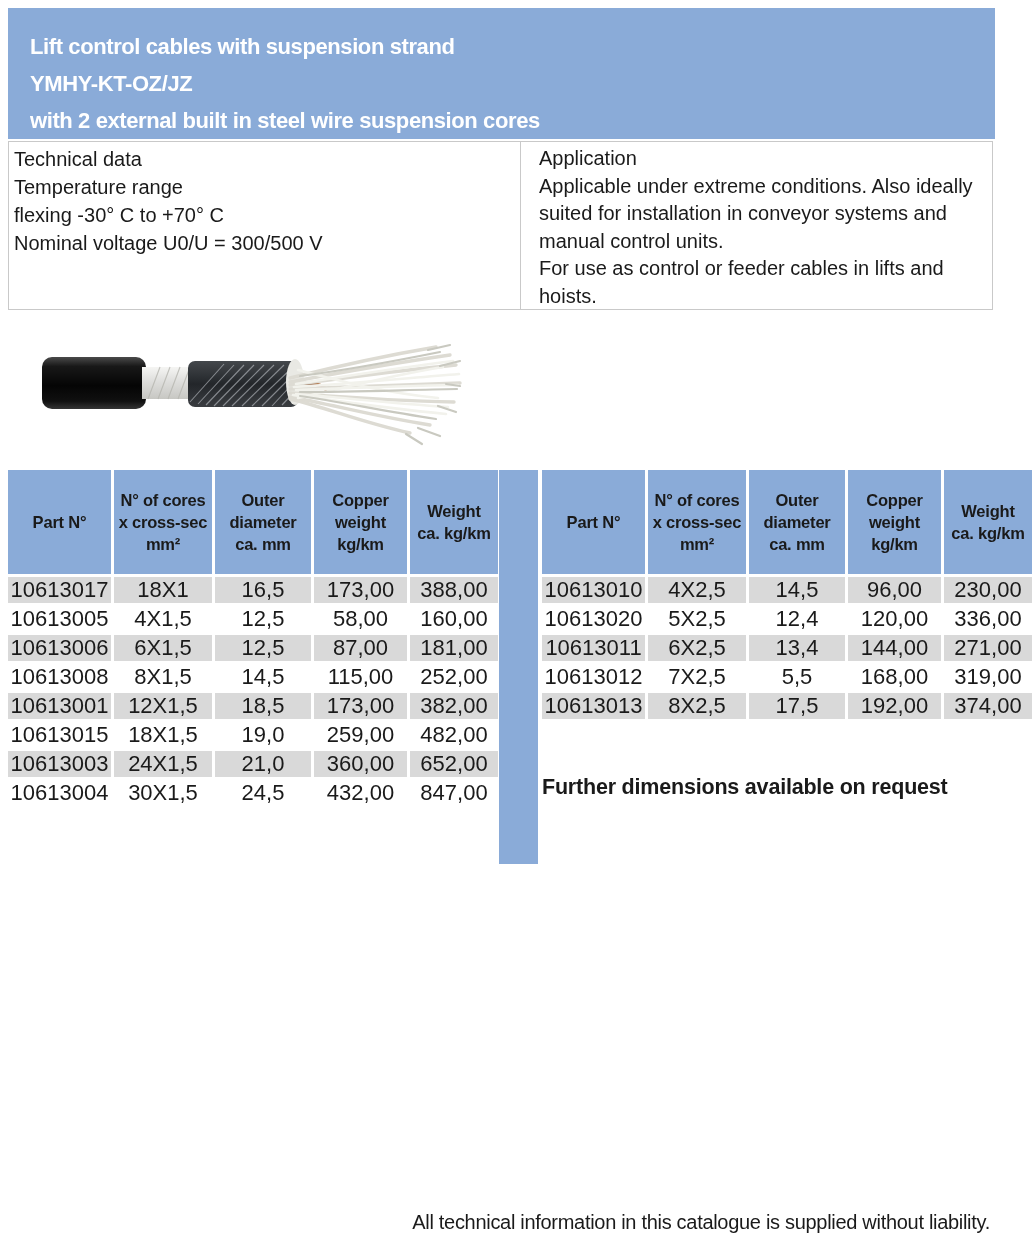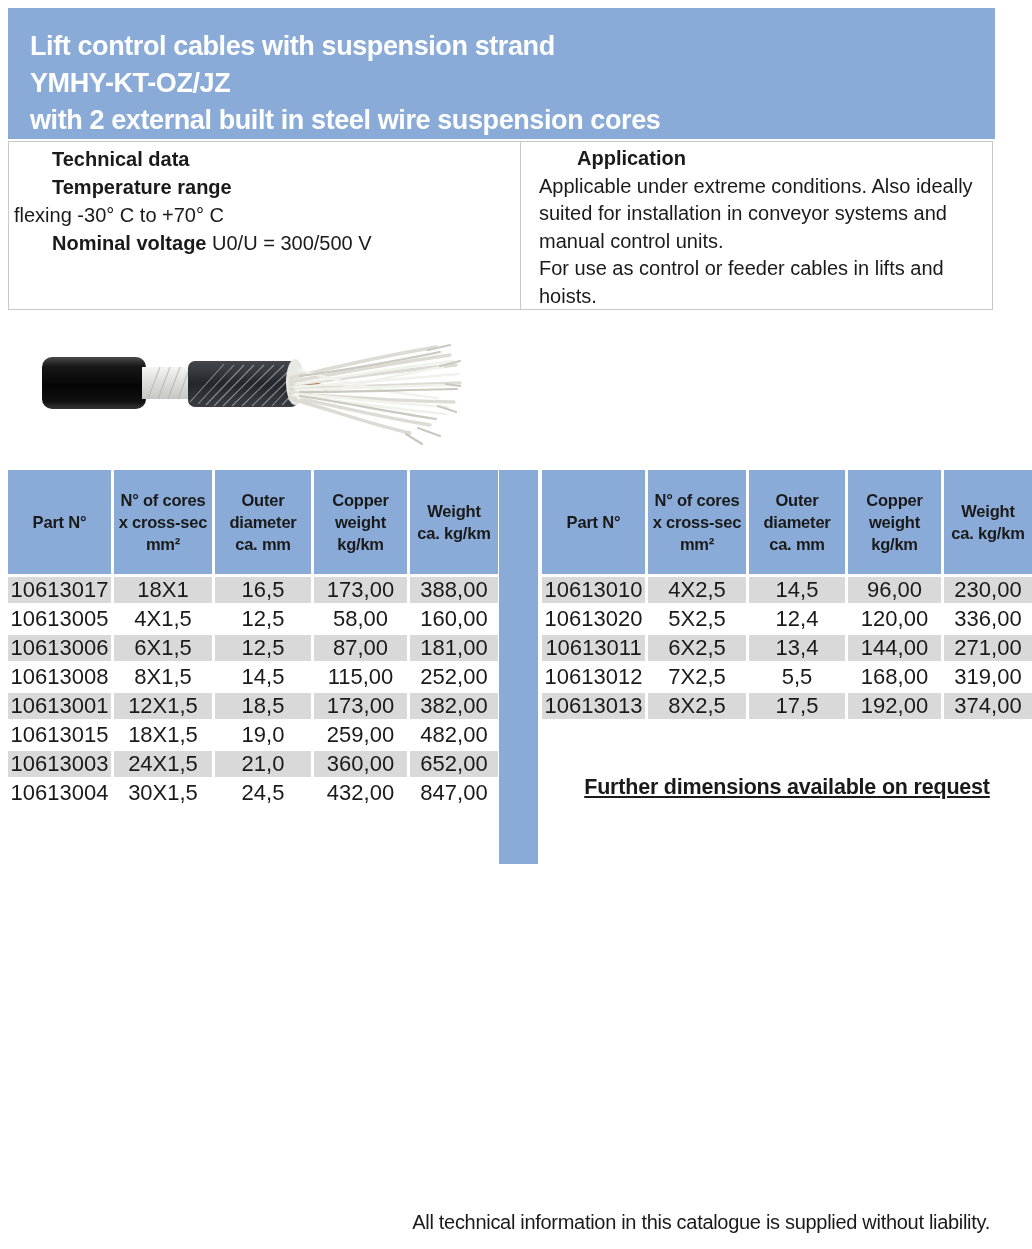--- a/index.html
+++ b/index.html
@@ -8,30 +8,30 @@
     --ink:#1A1A1A;
     --box-border:#C9C9C9;
   }
   *{margin:0;padding:0;box-sizing:border-box;}
   html,body{background:#fff;}
   body{font-family:"Liberation Sans", sans-serif;color:var(--ink);}
   .page{position:relative;width:1032px;height:1249px;background:#fff;overflow:hidden;}
 
   
   .title-block{position:absolute;left:8px;top:8px;width:987px;height:131px;background:var(--blue);}
-  .title-block h1{margin:20px 0 0 22px;font-size:27px;line-height:37px;font-weight:bold;
+  .title-block h1{margin:20px 0 0 22px;font-size:22px;line-height:37px;font-weight:bold;
     color:#fff;letter-spacing:-0.4px;}
 
   
   .info-box{position:absolute;left:8px;top:141px;width:985px;height:169px;
     border:1px solid var(--box-border);font-size:20px;}
   .tech-col{position:absolute;left:5px;top:3px;width:500px;line-height:28px;}
   .vdivider{position:absolute;left:511px;top:0;width:1px;height:167px;background:var(--box-border);}
   .app-col{position:absolute;left:530px;top:3px;width:462px;line-height:27.5px;}
-  .b{font-weight:bold;margin-left:38px;}
+  .b{font-weight:normal;}
 
   
   .cable{position:absolute;left:38px;top:340px;width:424px;height:112px;}
 
   
   table.spec-table{position:absolute;top:467px;border-collapse:separate;border-spacing:3px;
     table-layout:fixed;width:496px;font-size:22px;}
   table.spec-left{left:5px;}
   table.spec-right{left:539px;}
   .spec-table th{background:var(--blue);height:104px;font-size:16.5px;font-weight:bold;
@@ -41,22 +41,22 @@
   .spec-table th:nth-child(2){width:98px;}
   .spec-table th:nth-child(3){width:96px;}
   .spec-table th:nth-child(4){width:93px;}
   .spec-table th:nth-child(5){width:88px;}
   .spec-table td{height:26px;text-align:center;vertical-align:middle;white-space:nowrap;}
   .spec-table tbody tr:nth-child(odd) td{background:var(--row-gray);}
   .spec-table tbody tr:nth-child(even) td{background:#fff;}
 
   .blue-strip{position:absolute;left:499px;top:470px;width:39px;height:394px;background:var(--blue);}
 
-  .note{position:absolute;left:542px;top:775px;width:490px;text-align:center;
-    font-size:21.5px;font-weight:bold;letter-spacing:-0.2px;text-decoration:underline;}
+  .note{position:absolute;left:542px;top:775px;width:490px;
+    font-size:21.5px;font-weight:bold;letter-spacing:-0.2px;}
 
   .footer{position:absolute;top:1211px;right:42px;font-size:20px;letter-spacing:-0.3px;}
 </style>
 </head>
 <body>
 
 <div class="page">
 
   <header class="title-block">
     <h1>Lift control cables with suspension strand<br>YMHY-KT-OZ/JZ<br>with 2 external built in steel wire suspension cores</h1>

